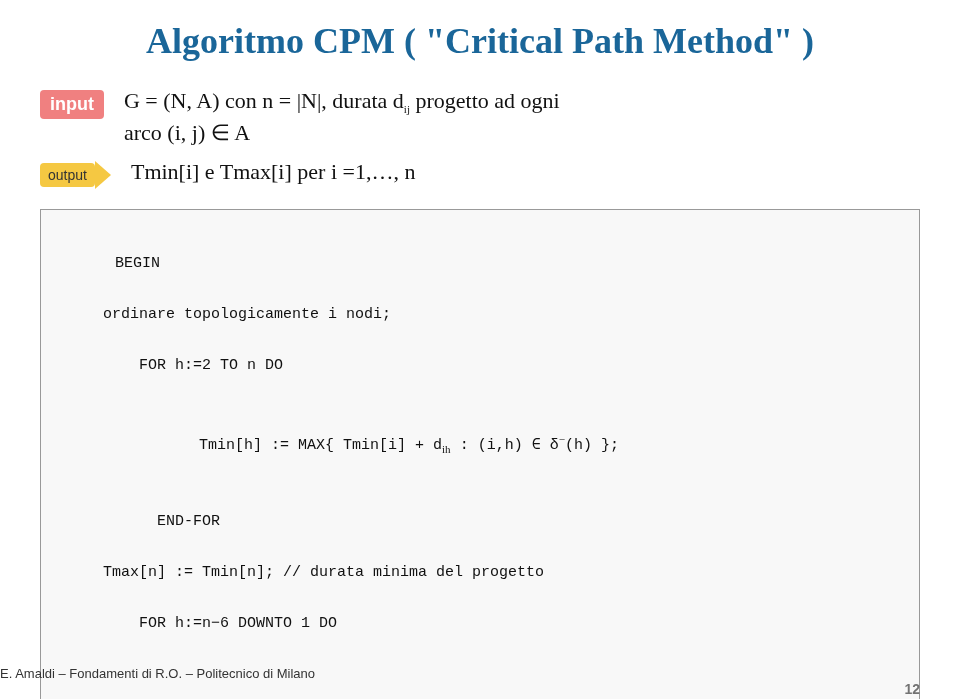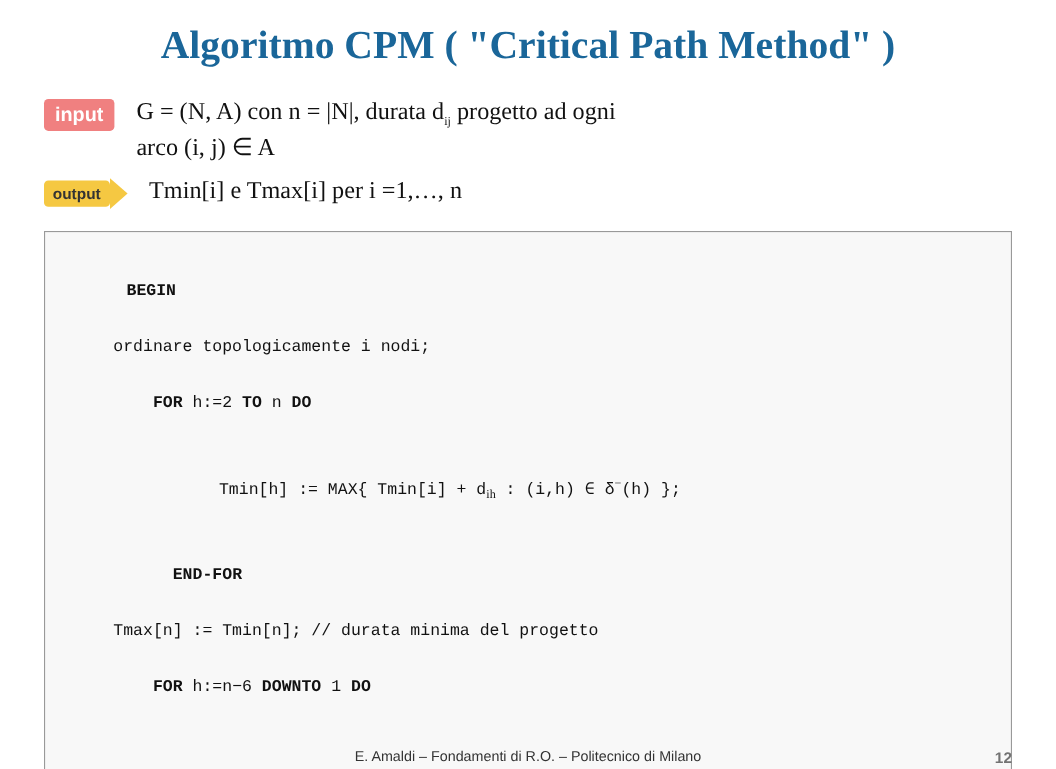--- a/index.html
+++ b/index.html
@@ -50,21 +50,21 @@
       margin-right: 20px;
       margin-top: 4px;
       white-space: nowrap;
       font-family: Arial, sans-serif;
     }
 
     .badge-output {
       background: #f5c842;
       color: #333;
       font-size: 14px;
-      font-weight: bold;
+      font-weight: normal;
       padding: 4px 8px;
       border-radius: 4px;
       margin-right: 14px;
       white-space: nowrap;
       font-family: Arial, sans-serif;
       position: relative;
     }
 
     
     .arrow-badge {
@@ -102,21 +102,21 @@
       font-size: 15px;
       line-height: 1.7;
       color: #111;
     }
 
     .code-line {
       white-space: pre;
     }
 
     .code-bold {
-      font-weight: bold;
+      font-weight: normal;
     }
 
     .code-indent-1 {
       padding-left: 24px;
     }
 
     .code-indent-2 {
       padding-left: 48px;
     }
 
@@ -128,24 +128,24 @@
     }
     .math-sup {
       font-size: 11px;
       vertical-align: super;
       font-family: 'Times New Roman', Times, serif;
     }
 
     
     .footer {
       position: absolute;
-      bottom: 4px;
+      bottom: 18px;
       left: 0;
       right: 0;
-      text-align: center;
+      text-align: left;
       font-size: 13px;
       color: #333;
       font-family: Arial, sans-serif;
     }
 
     .footer-page {
       position: absolute;
       bottom: 2px;
       right: 40px;
       font-size: 14px;

